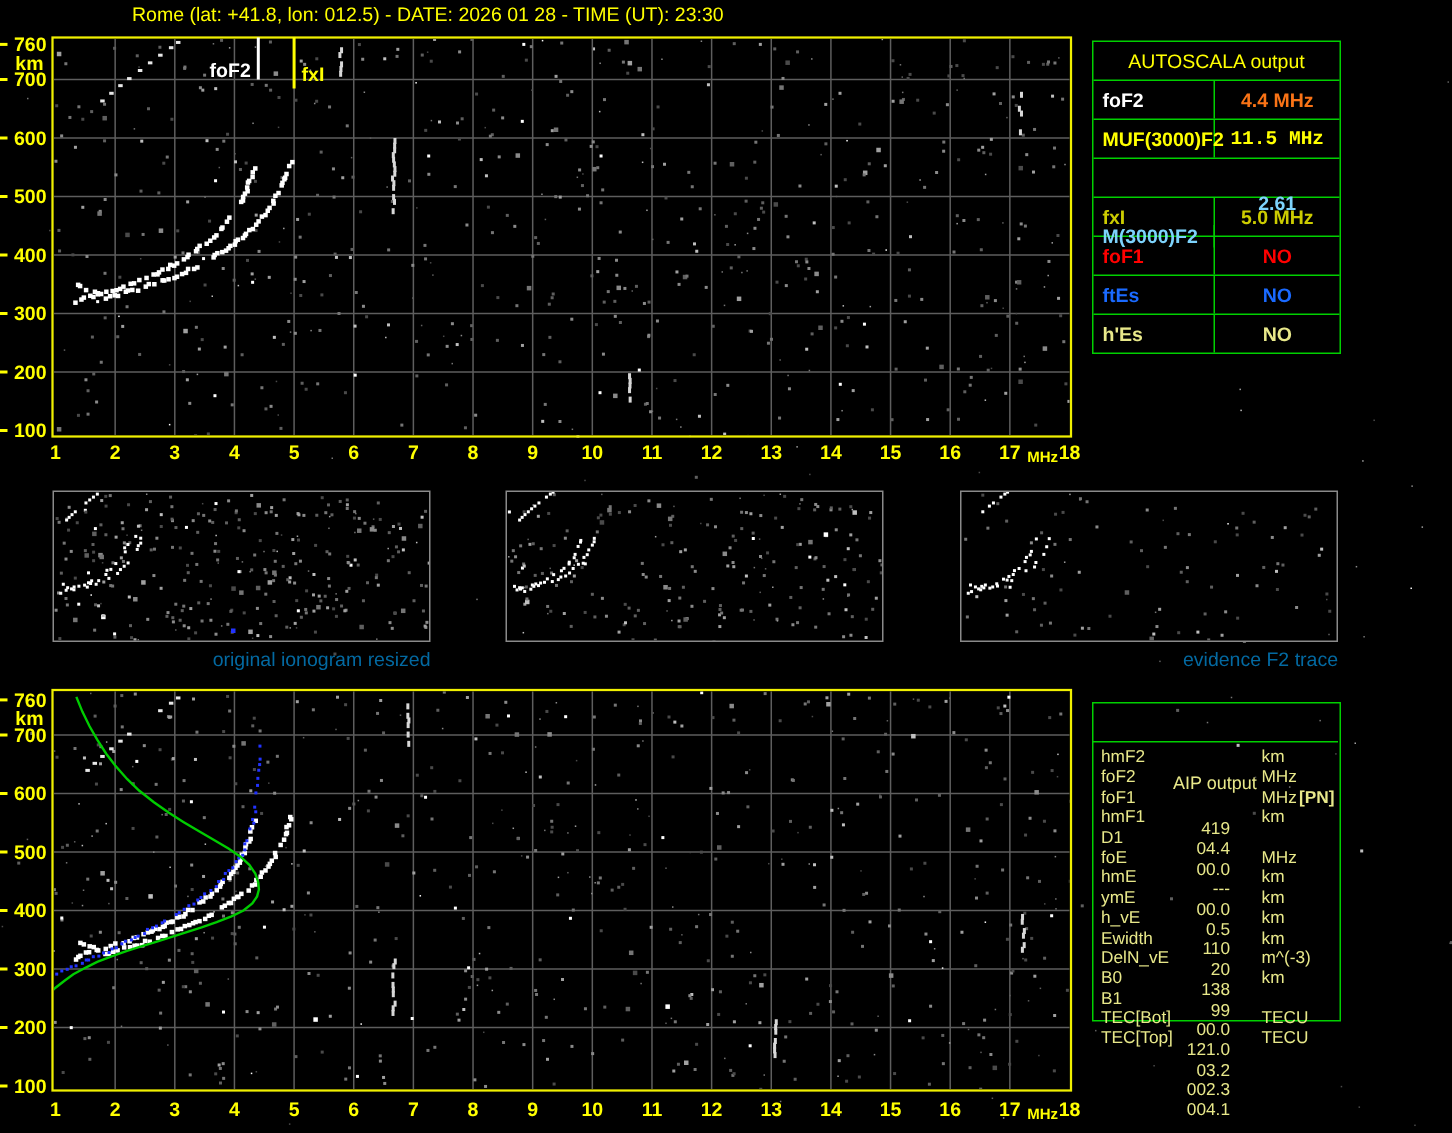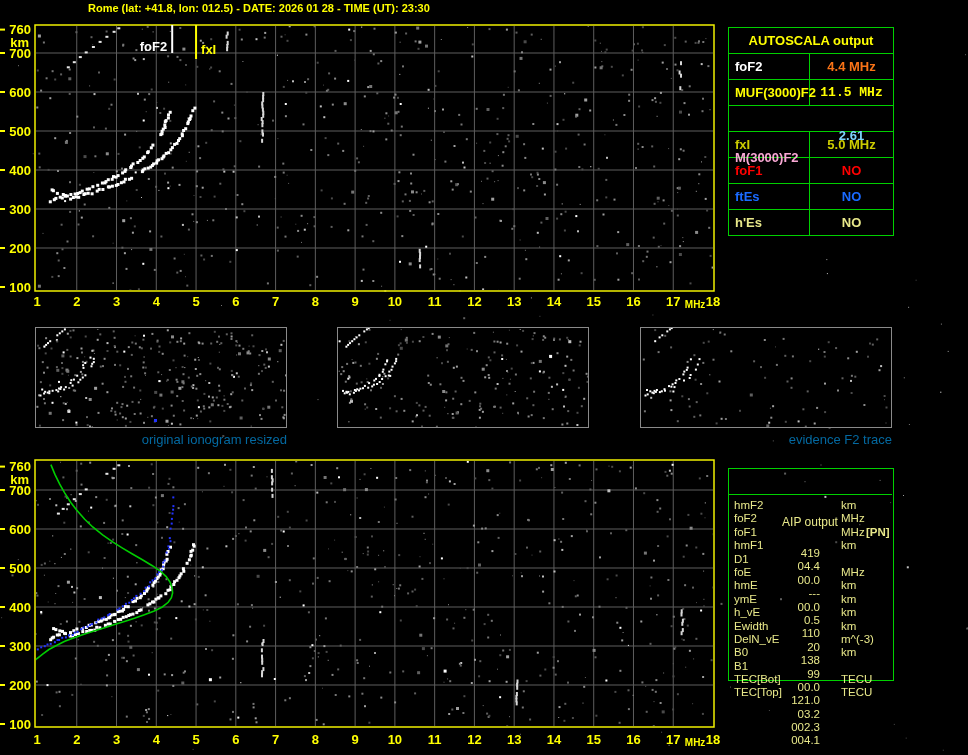--- a/index.html
+++ b/index.html
@@ -1,23 +1,23 @@
 <!DOCTYPE html>
 <html><head>
 <meta charset="utf-8">
 <style>
   html,body{margin:0;padding:0;background:#000;}
   #screen{position:relative;width:968px;height:755px;background:#000;overflow:hidden;
           font-family:"Liberation Sans",sans-serif;}
-  .title{position:absolute;left:88px;top:2px;color:#ffff00;font-weight:bold;font-size:11px;white-space:nowrap;}
+  .title{position:absolute;left:88px;top:2px;color:#ffff00;font-weight:normal;font-size:13px;white-space:nowrap;}
   svg.layer{position:absolute;left:0;top:0;}
   svg.plot{position:absolute;}
   
   .autoscala{position:absolute;left:728px;top:27px;width:164px;border:1px solid #00d000;background:#000;}
-  .as-header{height:25px;border-bottom:1px solid #00d000;color:#ffff00;font-weight:bold;font-size:13px;
+  .as-header{height:25px;border-bottom:1px solid #00d000;color:#ffff00;font-weight:normal;font-size:13px;
              display:flex;align-items:center;justify-content:center;}
   .as-row{display:grid;grid-template-columns:81px 1fr;height:25px;border-bottom:1px solid #00d000;
           font-weight:bold;font-size:13px;}
   .as-row:last-child{border-bottom:none;}
   .as-label{display:flex;align-items:center;padding-left:6px;border-right:1px solid #00d000;}
   .as-value{display:flex;align-items:center;justify-content:center;}
   
   .thumb{position:absolute;top:327px;width:250px;height:99px;border:1px solid #8a8a8a;background:#000;}
   .thumb-cap{position:absolute;top:432px;width:252px;text-align:right;color:#0369a1;font-size:13px;}
   
@@ -984,21 +984,21 @@
     <div id="as-rows">
         <div class="as-row">
           <div class="as-label" style="color: rgb(255, 255, 255);">foF2</div>
           <div class="as-value" style="color: #f97316;">4.4 MHz</div>
         </div>
         <div class="as-row">
           <div class="as-label" style="color: rgb(255, 255, 0);">MUF(3000)F2</div>
           <div class="as-value" style="color: rgb(255, 255, 0); font-family: Liberation Mono, monospace;">11.5 MHz</div>
         </div>
         <div class="as-row">
-          <div class="as-label" style="color: #f9a8d4; margin-top: 44px;">M(3000)F2</div>
+          <div class="as-label" style="color: #7dd3fc; margin-top: 44px;">M(3000)F2</div>
           <div class="as-value" style="color: #7dd3fc;">2.61</div>
         </div>
         <div class="as-row">
           <div class="as-label" style="color: rgb(204, 204, 0);">fxI</div>
           <div class="as-value" style="color: rgb(204, 204, 0);">5.0 MHz</div>
         </div>
         <div class="as-row">
           <div class="as-label" style="color: rgb(255, 0, 0);">foF1</div>
           <div class="as-value" style="color: rgb(255, 0, 0);">NO</div>
         </div>

